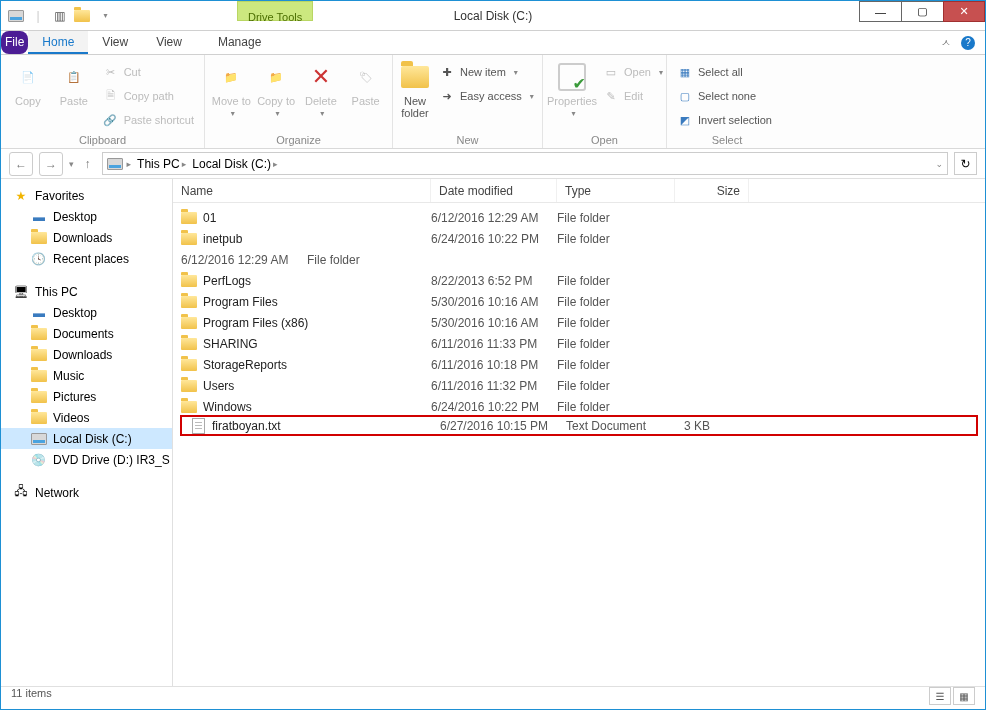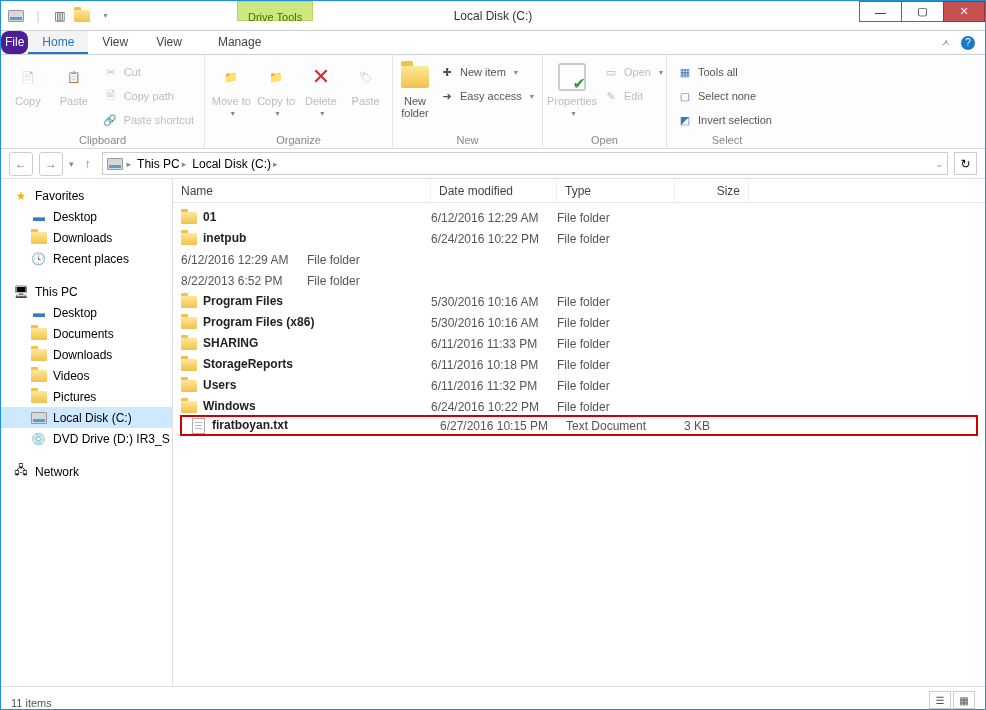--- a/index.html
+++ b/index.html
@@ -58,29 +58,29 @@
 .tree .node.sel { background:#cde8ff; }
 .tree .gap { height:12px; }
 .tico { width:16px; height:16px; display:inline-flex; align-items:center; justify-content:center; }
 
 .files { flex:1; display:flex; flex-direction:column; }
 .cols { height:24px; border-bottom:1px solid #e8e8e8; display:flex; align-items:center; font-size:12px; color:#444; }
 .cols .c { padding:0 8px; border-right:1px solid #f0f0f0; height:100%; display:flex; align-items:center; }
 .cname { width:258px; } .cdate { width:126px; } .ctype { width:118px; } .csize { width:74px; justify-content:flex-end; }
 .rows { flex:1; padding-top:4px; }
 .row { height:21px; display:flex; align-items:center; font-size:12px; color:#222; padding-left:8px; }
-.row .rn { width:250px; display:flex; gap:6px;font-weight:bold; }
+.row .rn { width:250px; display:flex; align-items:center; gap:6px; }
 .row .rd { width:126px; color:#555; }
 .row .rt { width:118px; color:#555; }
 .row .rs { width:74px; color:#555; }
 .fico { width:16px; height:16px; display:inline-flex; align-items:center; justify-content:center; }
 .highlight { border:2px solid #d10000; margin:-2px 7px; }
 
 
-.status { position:absolute; bottom:0; left:0; right:0; height:23px; border-top:1px solid #e0e0e0; display:flex; align-items:flex-end; padding:0 10px; font-size:11px; color:#555; background:#fff; }
+.status { position:absolute; bottom:0; left:0; right:0; height:23px; border-top:1px solid #e0e0e0; display:flex; align-items:flex-start; padding:0 10px; font-size:11px; color:#555; background:#fff; }
 .status .views { margin-left:auto; display:flex; gap:2px; }
 .status .views div { width:22px; height:18px; border:1px solid #ccc; display:flex; align-items:center; justify-content:center; font-size:10px; }
 
 
 .foldershape { width:16px; height:12px; background:linear-gradient(#ffe79a,#f1c24a); border-radius:1px; position:relative; }
 .foldershape::before { content:""; position:absolute; top:-3px; left:0; width:7px; height:3px; background:#f1c24a; border-radius:1px 1px 0 0; }
 .folderbig { width:28px; height:22px; background:linear-gradient(#ffe79a,#f1c24a); border-radius:2px; position:relative; }
 .folderbig::before { content:""; position:absolute; top:-5px; left:0; width:12px; height:5px; background:#f1c24a; border-radius:2px 2px 0 0; }
 .txtshape { width:13px; height:16px; background:#fff; border:1px solid #aaa; position:relative; }
 .txtshape::after { content:""; position:absolute; left:2px; right:2px; top:3px; height:1px; background:#bbb; box-shadow:0 3px #bbb,0 6px #bbb; }
@@ -218,21 +218,21 @@
           </div>
       </div>
     </div>
     <div class="lab">Open</div>
   </div>
   <div class="ribgrp" style="width:120px;border-right:none;">
     <div class="body">
       <div class="smrow">
         <div class="smbtn">
             <span class="sico" style="color:#3a7bbf;">▦</span>
-            <span>Tools all</span>
+            <span>Select all</span>
           </div>
         <div class="smbtn">
             <span class="sico" style="color:#3a7bbf;">▢</span>
             <span>Select none</span>
           </div>
         <div class="smbtn">
             <span class="sico" style="color:#3a7bbf;">◩</span>
             <span>Invert selection</span>
           </div>
       </div>
@@ -304,27 +304,33 @@
     <div class="node sub">
         <span class="tico">
           <span class="foldershape"></span>
         </span>
         <span>Downloads</span>
       </div>
     <div class="node sub">
         <span class="tico">
           <span class="foldershape"></span>
         </span>
+        <span>Music</span>
+      </div>
+    <div class="node sub">
+        <span class="tico">
+          <span class="foldershape"></span>
+        </span>
+        <span>Pictures</span>
+      </div>
+    <div class="node sub">
+        <span class="tico">
+          <span class="foldershape"></span>
+        </span>
         <span>Videos</span>
-      </div>
-    <div class="node sub">
-        <span class="tico">
-          <span class="foldershape"></span>
-        </span>
-        <span>Pictures</span>
       </div>
     <div class="node sub sel">
         <span class="tico">
           <span class="diskshape"></span>
         </span>
         <span>Local Disk (C:)</span>
       </div>
     <div class="node sub">
         <span class="tico">💿</span>
         <span>DVD Drive (D:) IR3_S</span>
@@ -365,20 +371,26 @@
           <div class="rd">6/24/2016 10:22 PM</div>
           <div class="rt">File folder</div>
           <div class="rs"></div>
         </div>
         <div class="row">
           <div class="rd">6/12/2016 12:29 AM</div>
           <div class="rt">File folder</div>
           <div class="rs"></div>
         </div>
         <div class="row">
+          <div class="rn">
+            <span class="fico">
+              <span class="foldershape"></span>
+            </span>
+            <span>PerfLogs</span>
+          </div>
           <div class="rd">8/22/2013 6:52 PM</div>
           <div class="rt">File folder</div>
           <div class="rs"></div>
         </div>
         <div class="row">
           <div class="rn">
             <span class="fico">
               <span class="foldershape"></span>
             </span>
             <span>Program Files</span>

